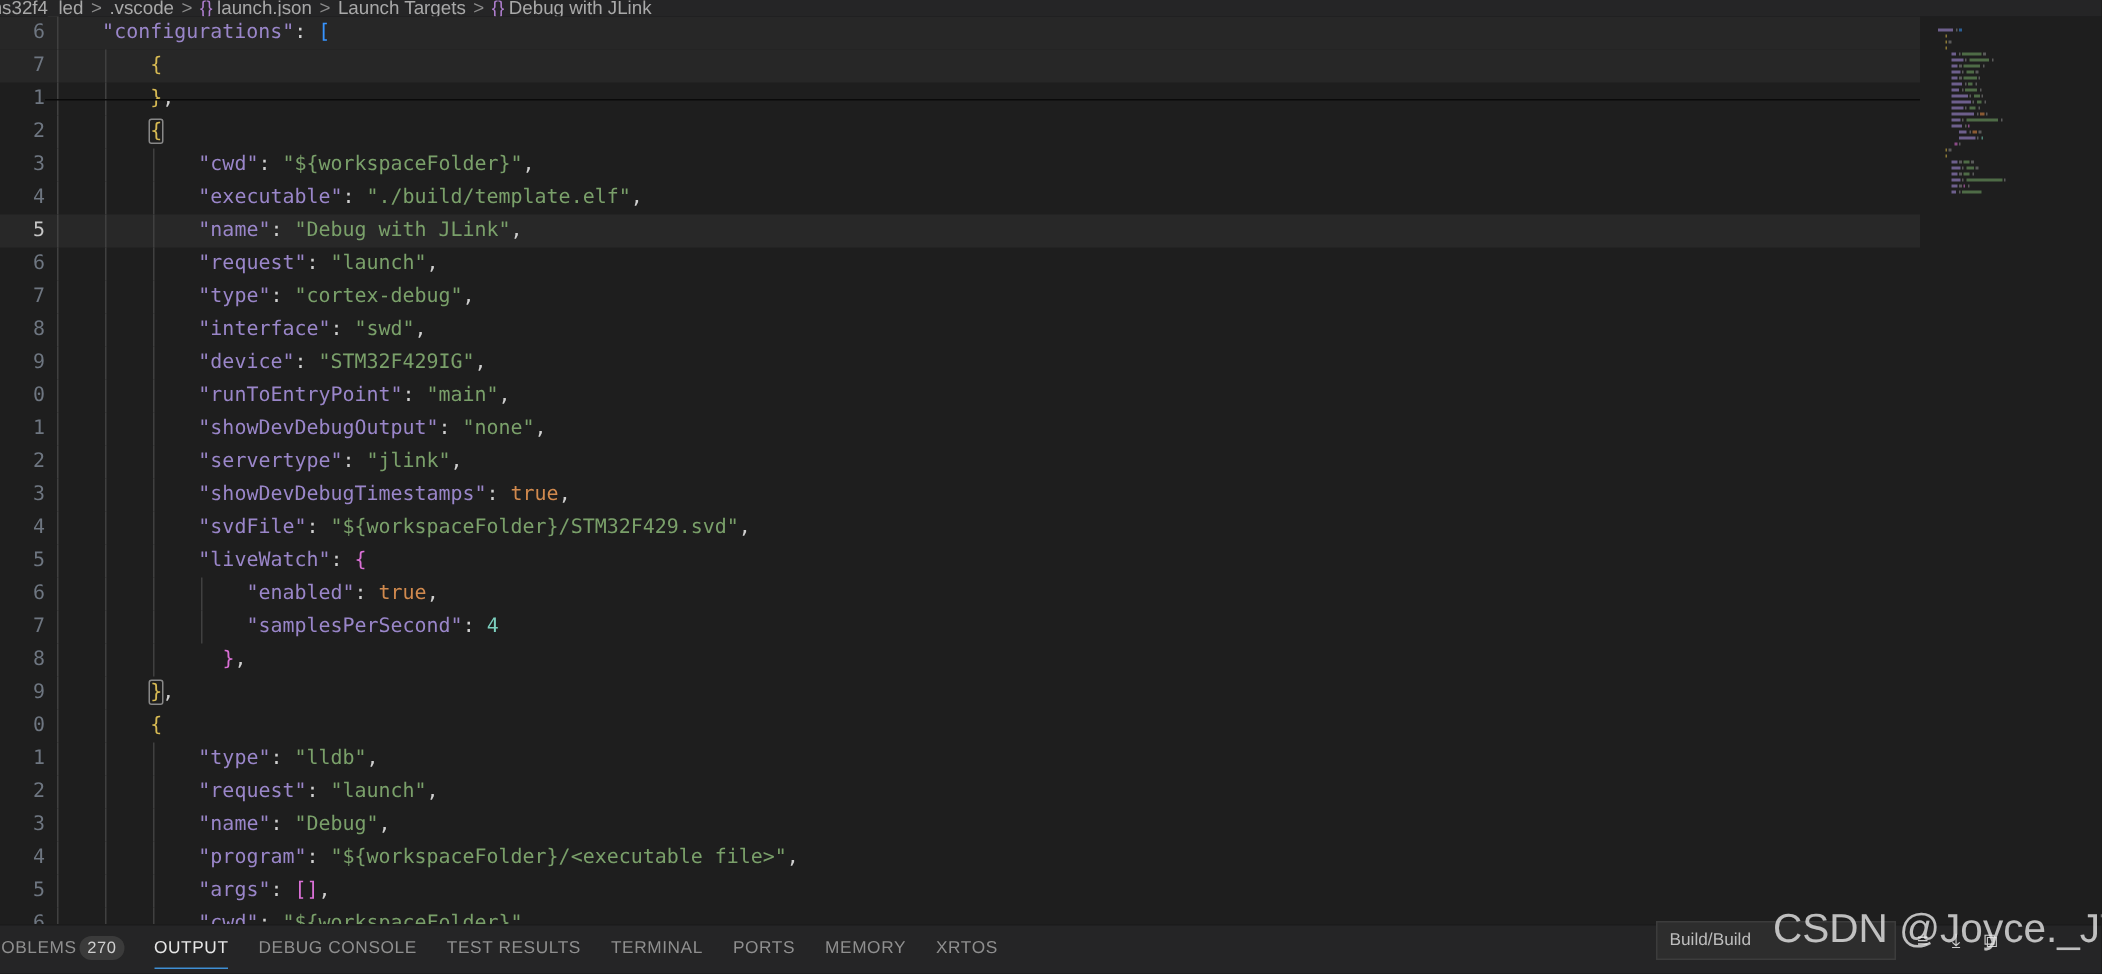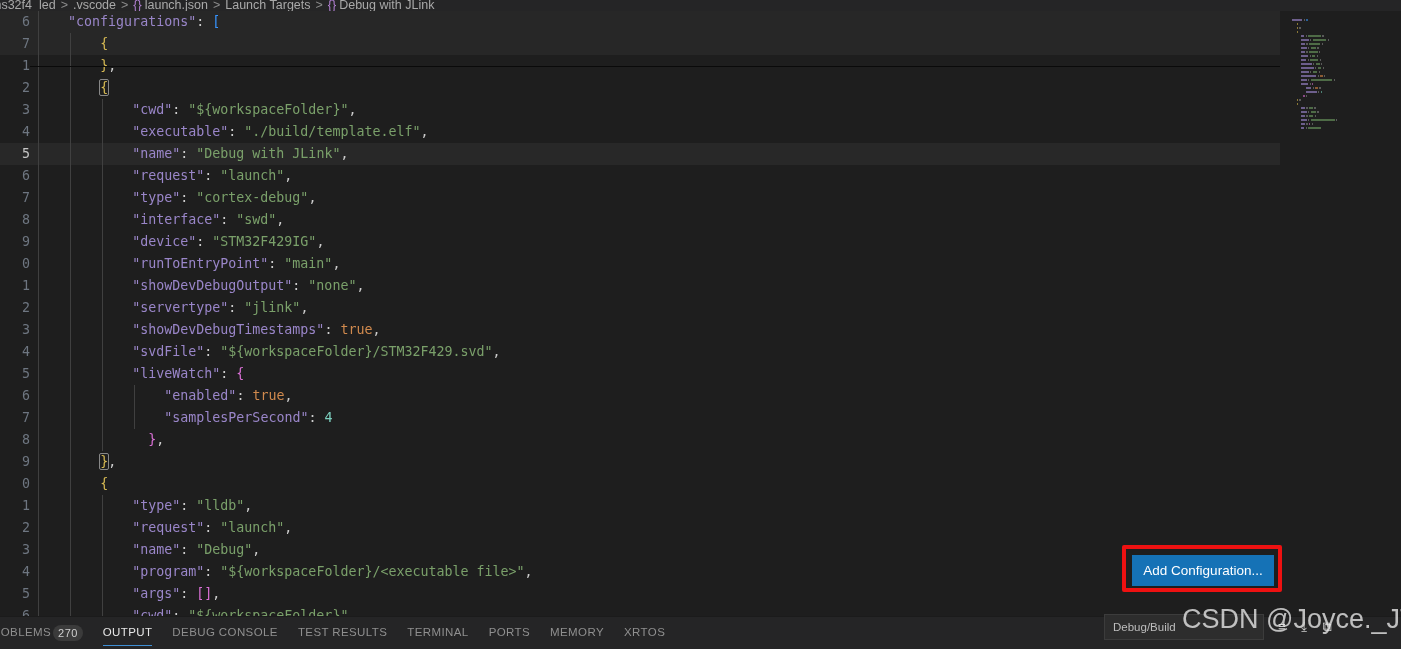--- a/index.html
+++ b/index.html
@@ -300,28 +300,25 @@
       <div class="mm-line" style="position: absolute; top: 88px; left: 16.8px;"><span class="mm-seg" style="width: 1.2px; background: rgb(138, 120, 54);"></span><span class="mm-seg" style="width: 1.2px; background: rgb(90, 90, 90);"></span></div>
       <div class="mm-line" style="position: absolute; top: 92px; left: 16.8px;"><span class="mm-seg" style="width: 1.2px; background: rgb(138, 120, 54);"></span></div>
       <div class="mm-line" style="position: absolute; top: 96px; left: 21.2px;"><span class="mm-seg" style="width: 3.72px; background: rgb(109, 95, 140);"></span><span class="mm-seg" style="width: 1.2px; background: rgb(90, 90, 90);"></span><span class="mm-seg" style="width: 3.72px; background: rgb(78, 107, 70);"></span><span class="mm-seg" style="width: 1.2px; background: rgb(90, 90, 90);"></span></div>
       <div class="mm-line" style="position: absolute; top: 100px; left: 21.2px;"><span class="mm-seg" style="width: 5.58px; background: rgb(109, 95, 140);"></span><span class="mm-seg" style="width: 1.2px; background: rgb(90, 90, 90);"></span><span class="mm-seg" style="width: 4.96px; background: rgb(78, 107, 70);"></span><span class="mm-seg" style="width: 1.2px; background: rgb(90, 90, 90);"></span></div>
       <div class="mm-line" style="position: absolute; top: 104px; left: 21.2px;"><span class="mm-seg" style="width: 3.72px; background: rgb(109, 95, 140);"></span><span class="mm-seg" style="width: 1.2px; background: rgb(90, 90, 90);"></span><span class="mm-seg" style="width: 4.34px; background: rgb(78, 107, 70);"></span><span class="mm-seg" style="width: 1.2px; background: rgb(90, 90, 90);"></span></div>
       <div class="mm-line" style="position: absolute; top: 108px; left: 21.2px;"><span class="mm-seg" style="width: 5.58px; background: rgb(109, 95, 140);"></span><span class="mm-seg" style="width: 1.2px; background: rgb(90, 90, 90);"></span><span class="mm-seg" style="width: 23.56px; background: rgb(78, 107, 70);"></span><span class="mm-seg" style="width: 1.2px; background: rgb(90, 90, 90);"></span></div>
       <div class="mm-line" style="position: absolute; top: 112px; left: 21.2px;"><span class="mm-seg" style="width: 3.72px; background: rgb(109, 95, 140);"></span><span class="mm-seg" style="width: 1.2px; background: rgb(90, 90, 90);"></span><span class="mm-seg" style="width: 1.24px; background: rgb(138, 74, 134);"></span><span class="mm-seg" style="width: 1.2px; background: rgb(90, 90, 90);"></span></div>
       <div class="mm-line" style="position: absolute; top: 116px; left: 21.2px;"><span class="mm-seg" style="width: 3.1px; background: rgb(109, 95, 140);"></span><span class="mm-seg" style="width: 1.2px; background: rgb(90, 90, 90);"></span><span class="mm-seg" style="width: 12.4px; background: rgb(78, 107, 70);"></span></div>
     </div>
 
-  <div id="addcfg-wrap">
-    <button id="addcfg-btn">Add Configuration...</button>
-  </div>
 
   <div id="panel">
     <div id="panel-tabs"><div class="ptab ptab-first"><span>PROBLEMS</span><span id="badge">270</span></div><div class="ptab active"><span>OUTPUT</span></div><div class="ptab"><span>DEBUG CONSOLE</span></div><div class="ptab"><span>TEST RESULTS</span></div><div class="ptab"><span>TERMINAL</span></div><div class="ptab"><span>PORTS</span></div><div class="ptab"><span>MEMORY</span></div><div class="ptab"><span>XRTOS</span></div></div>
   </div>
 
   <div id="cmake-drop">
-    <span>Debug/Build</span>
+    <span>Build/Build</span>
   </div>
   <div id="cmake-icons">≡ ⤓ ⧉</div>
 
   <div id="watermark">CSDN @Joyce._JTR</div>
 
 </div>
 
 </body></html>

